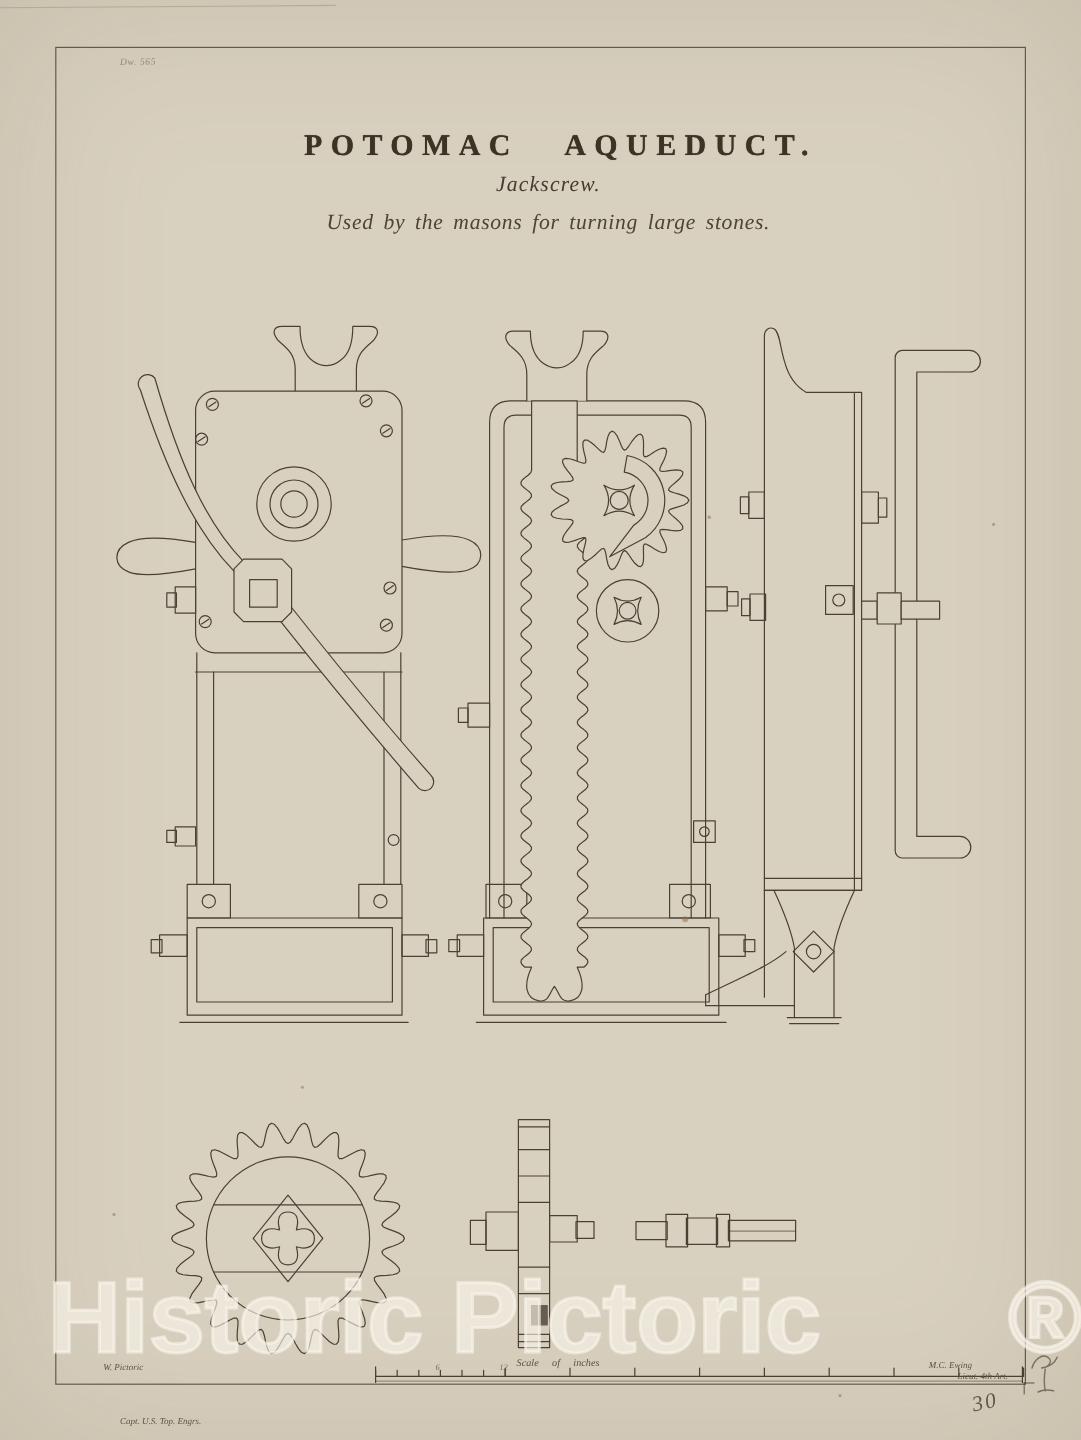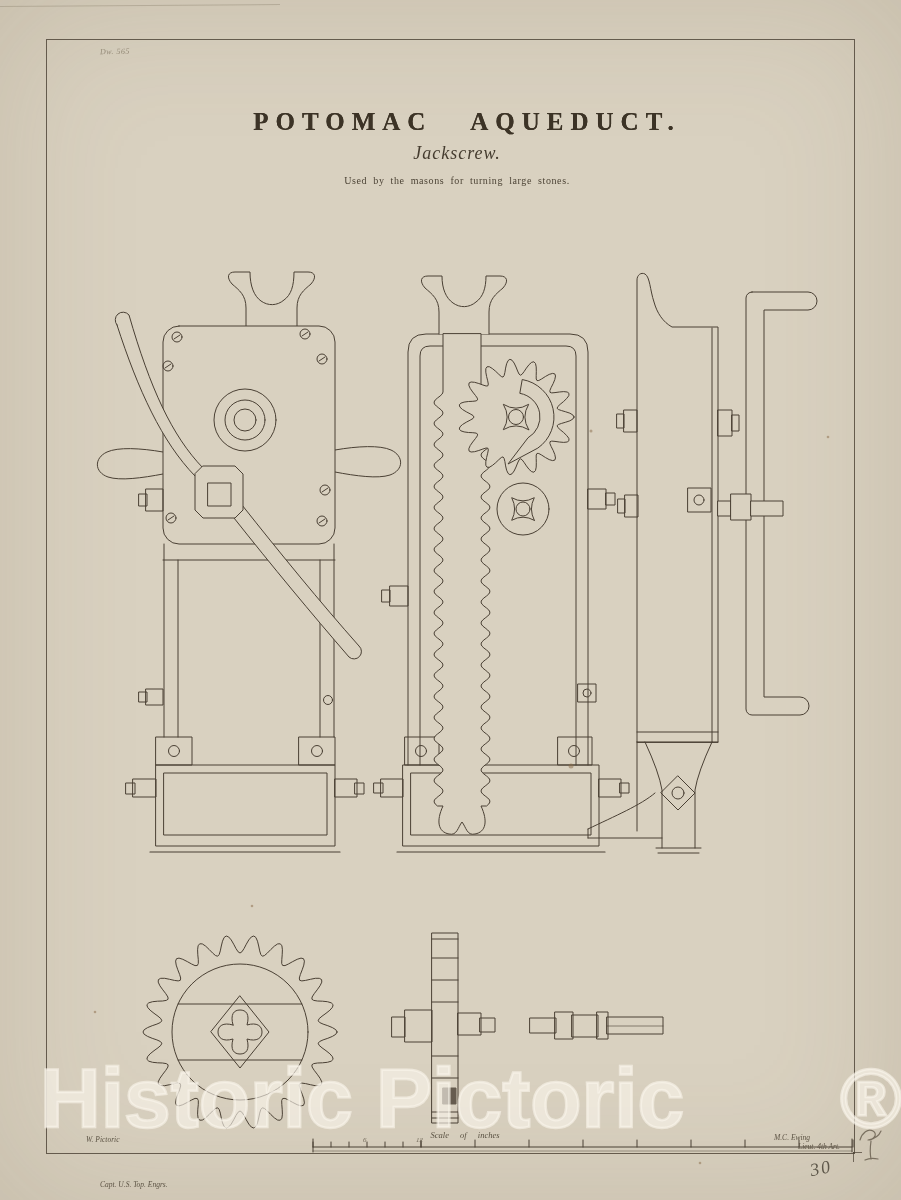--- a/index.html
+++ b/index.html
@@ -6,21 +6,21 @@
   #sheet{position:relative;width:901px;height:1200px;background:#d9d1c0;overflow:hidden;
          box-shadow:inset 0 0 140px rgba(118,100,72,.18);
          font-family:"Liberation Serif", serif;color:#4a4034;}
   .abs{position:absolute;}
   #plate-frame{left:46px;top:39px;width:807px;height:1113px;border:1px solid rgba(72,63,50,.8);}
   .overshoot{background:rgba(72,63,50,.7);}
   #plate-note{left:100px;top:47px;font-style:italic;font-size:8px;color:#948a77;letter-spacing:.5px;transform:rotate(-1deg);}
   #title-block{left:0;top:108px;width:898px;text-align:center;}
   #main-title{font-size:25px;font-weight:700;letter-spacing:7px;word-spacing:26px;color:#3c3326;transform:translateX(18px);text-shadow:0 0 .6px #3c3326;}
   #subtitle{margin-top:7px;font-size:18px;font-style:italic;letter-spacing:1px;color:#453c2f;transform:translateX(8px);}
-  #caption{margin-top:11px;font-size:10px;letter-spacing:.6px;word-spacing:3px;color:#4d4436;padding-left:16px;}
+  #caption{margin-top:11px;font-size:18px;font-style:italic;letter-spacing:.6px;word-spacing:3px;color:#4d4436;padding-left:16px;}
   #scale-label{left:395px;top:1130px;width:140px;text-align:center;font-style:italic;font-size:8.5px;word-spacing:9px;color:#5a5142;}
   .scale-num{font-style:italic;font-size:7px;color:#5a5142;opacity:.8;}
   .credit{font-style:italic;font-size:7.5px;line-height:9px;color:#5c5344;white-space:nowrap;}
   #credit-left{left:86px;top:1135px;}
   #credit-left .l2{margin-left:14px;margin-top:36px;}
   #credit-right{left:774px;top:1133px;}
   #credit-right .l2{margin-left:24px;}
   #page-number{left:810px;top:1158px;font-style:italic;font-size:18px;color:#5f584b;transform:rotate(-12deg);letter-spacing:2px;}
   #watermark{left:40px;top:1056px;width:862px;display:flex;justify-content:space-between;align-items:baseline;
              font-family:"Liberation Sans", sans-serif;font-weight:700;font-size:84px;line-height:1;

